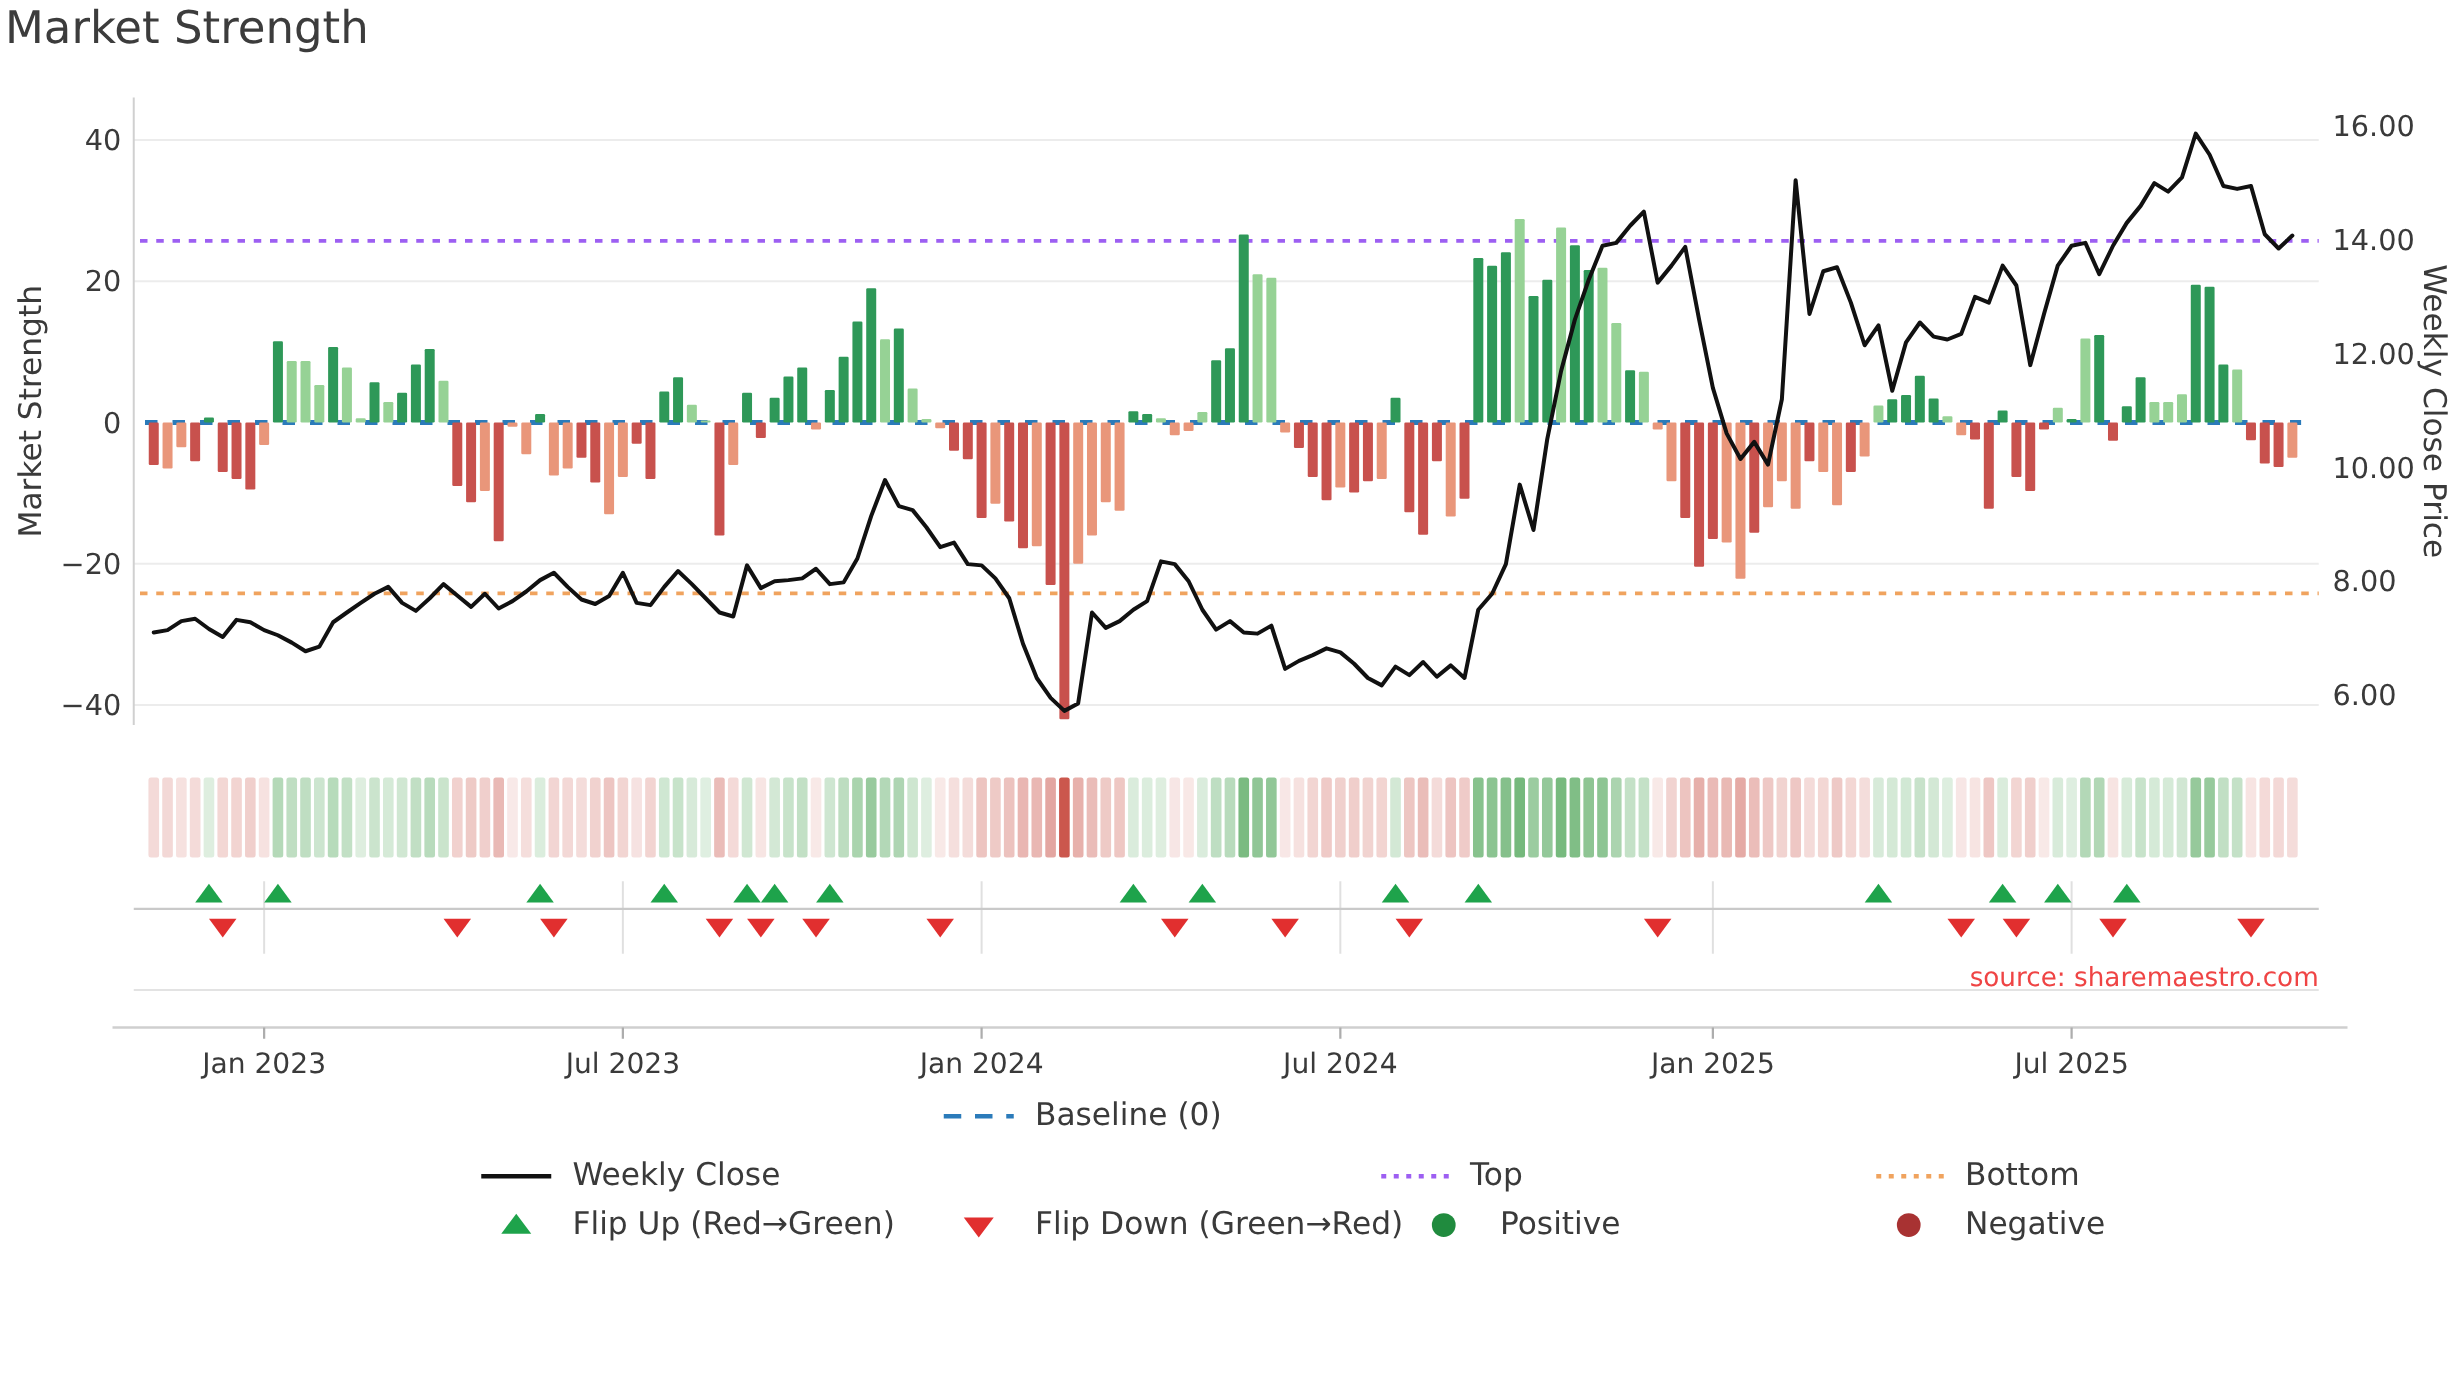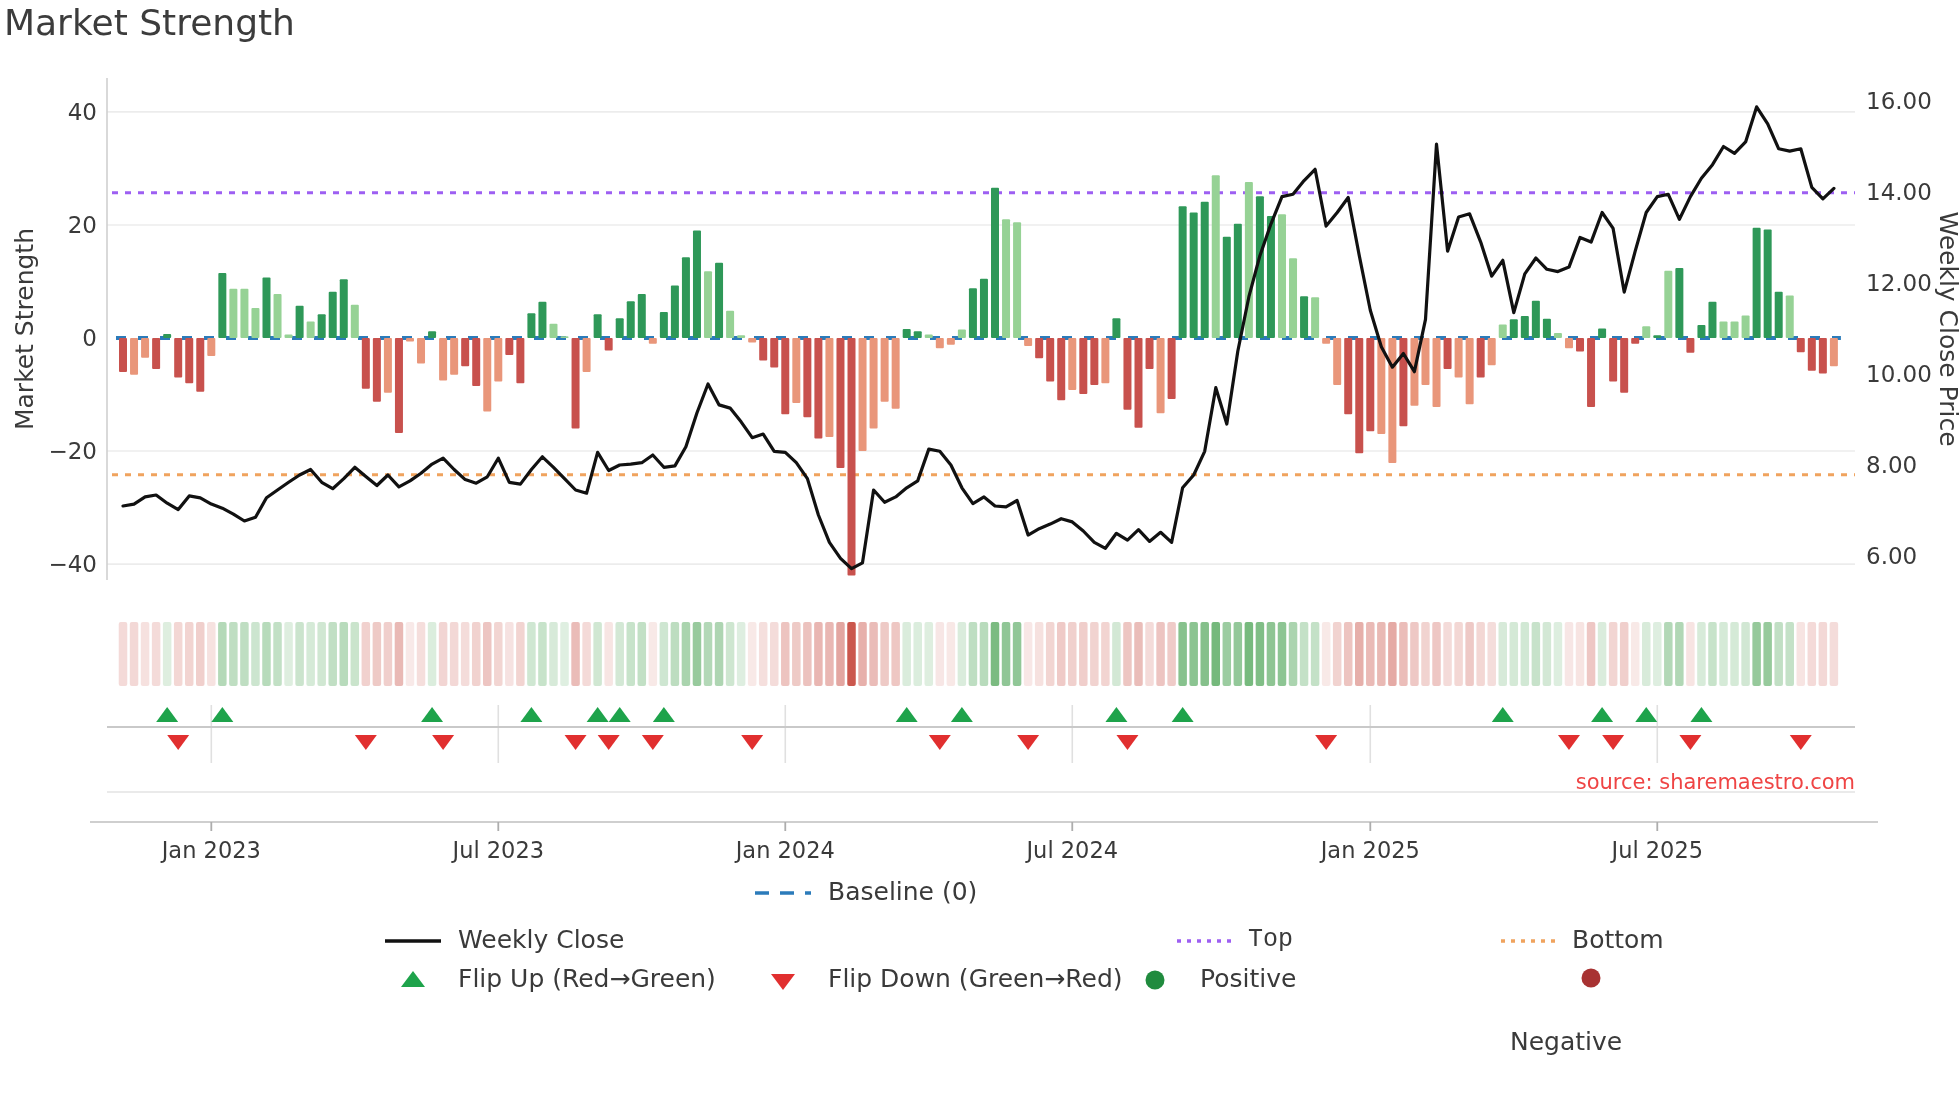--- a/index.html
+++ b/index.html
@@ -424,21 +424,21 @@
           <line x1="3" y1="13" x2="59" y2="13" stroke="#111111" stroke-width="3.6"></line>
         </svg></span>
     <span class="lb">Weekly Close</span>
   </div>
   <div class="leg-item" style="left:752px;top:878px;">
     <span class="mk"><svg xmlns="http://www.w3.org/2000/svg" width="62" height="26">
           <line x1="3" y1="13" x2="59" y2="13" stroke="#2b7bba" stroke-width="3.6" stroke-dasharray="14 11"></line>
         </svg></span>
     <span class="lb">Baseline (0)</span>
   </div>
-  <div class="leg-item" style="left:1172px;top:926px;font-family:Liberation Mono, monospace;">
+  <div class="leg-item" style="left:1100px;top:926px;">
     <span class="mk"><svg xmlns="http://www.w3.org/2000/svg" width="62" height="26">
           <line x1="5" y1="13" x2="59" y2="13" stroke="#9d5ff2" stroke-width="3.6" stroke-dasharray="4 6"></line>
         </svg></span>
     <span class="lb">Top</span>
   </div>
   <div class="leg-item" style="left:1496px;top:926px;">
     <span class="mk"><svg xmlns="http://www.w3.org/2000/svg" width="62" height="26">
           <line x1="5" y1="13" x2="59" y2="13" stroke="#f0a35e" stroke-width="3.6" stroke-dasharray="4 6"></line>
         </svg></span>
     <span class="lb">Bottom</span>
@@ -454,19 +454,19 @@
           <polygon points="31,4 19,20 43,20" fill="#1ea34b"></polygon>
         </svg></span>
     <span class="lb">Flip Up (Red→Green)</span>
   </div>
   <div class="leg-item" style="left:1124px;top:965px;">
     <span class="mk"><svg xmlns="http://www.w3.org/2000/svg" width="62" height="26">
           <circle cx="31" cy="13" r="9.5" fill="#208b3e"></circle>
         </svg></span>
     <span class="lb">Positive</span>
   </div>
-  <div class="leg-item" style="left:1496px;top:965px;flex-direction:column;">
+  <div class="leg-item" style="left:1496px;top:965px;">
     <span class="mk"><svg xmlns="http://www.w3.org/2000/svg" width="62" height="26">
           <circle cx="31" cy="13" r="9.5" fill="#a83232"></circle>
         </svg></span>
     <span class="lb">Negative</span>
   </div>
 </div>
 
 </body></html>

